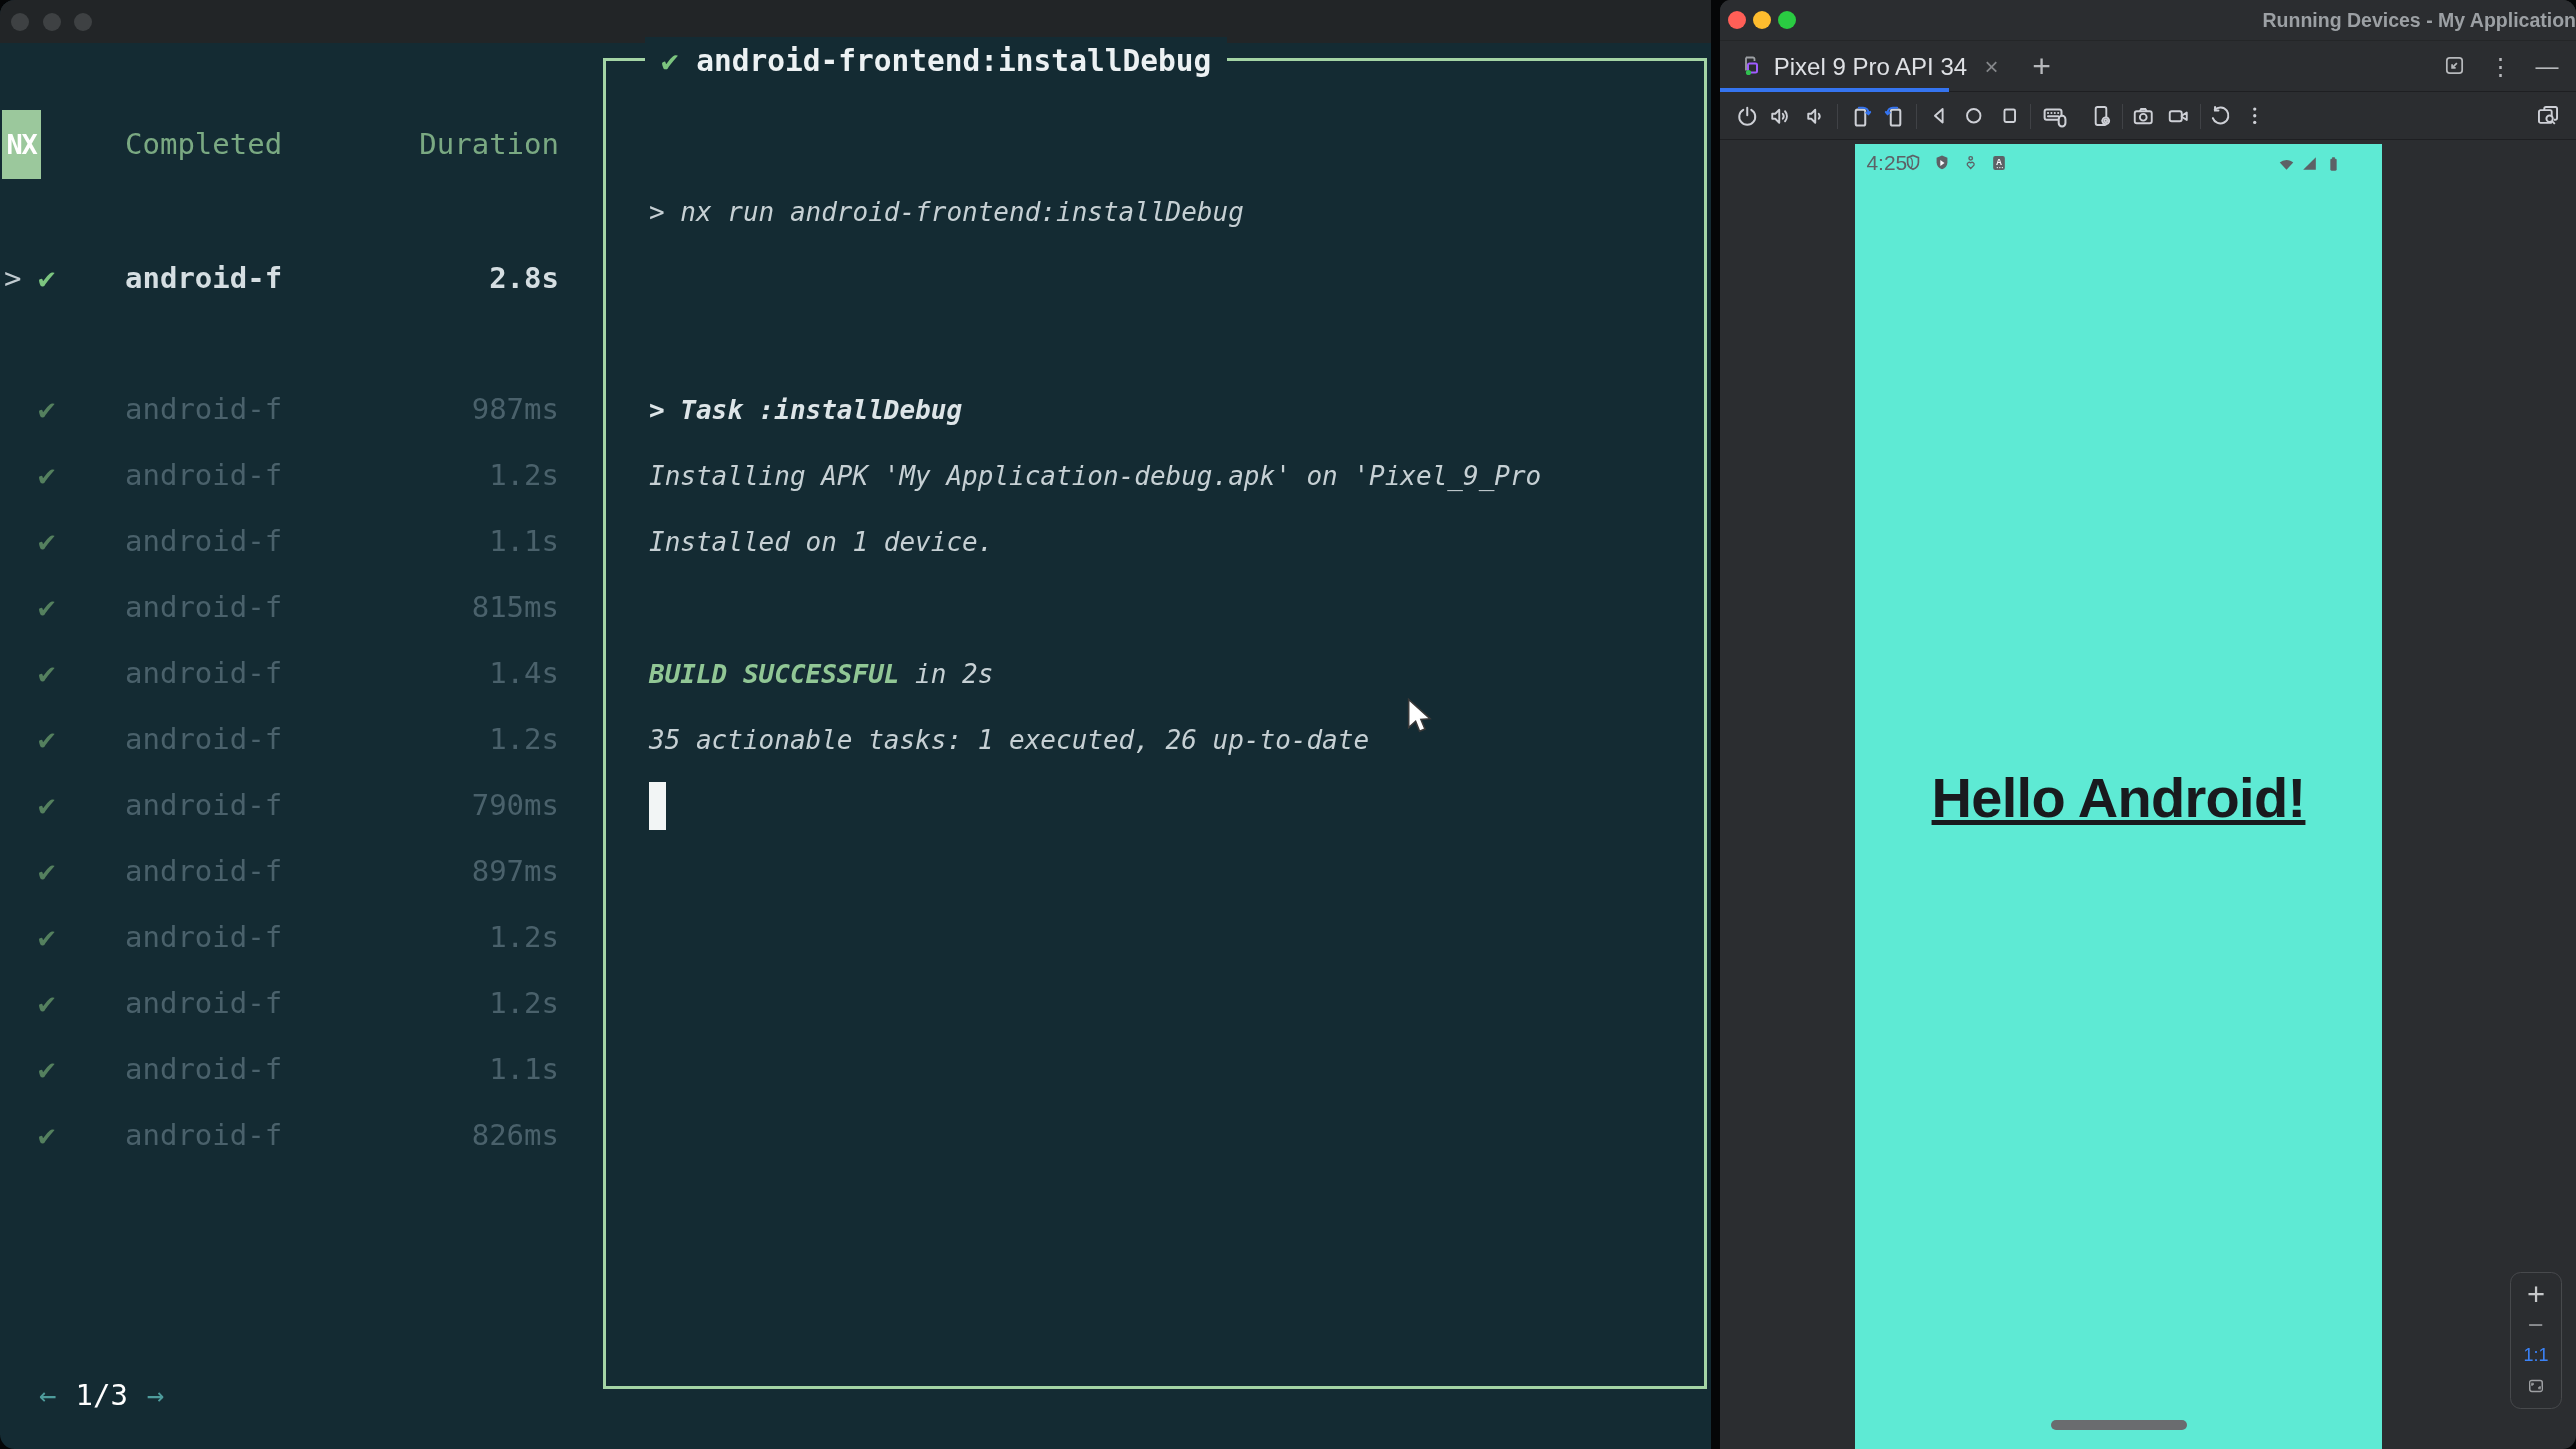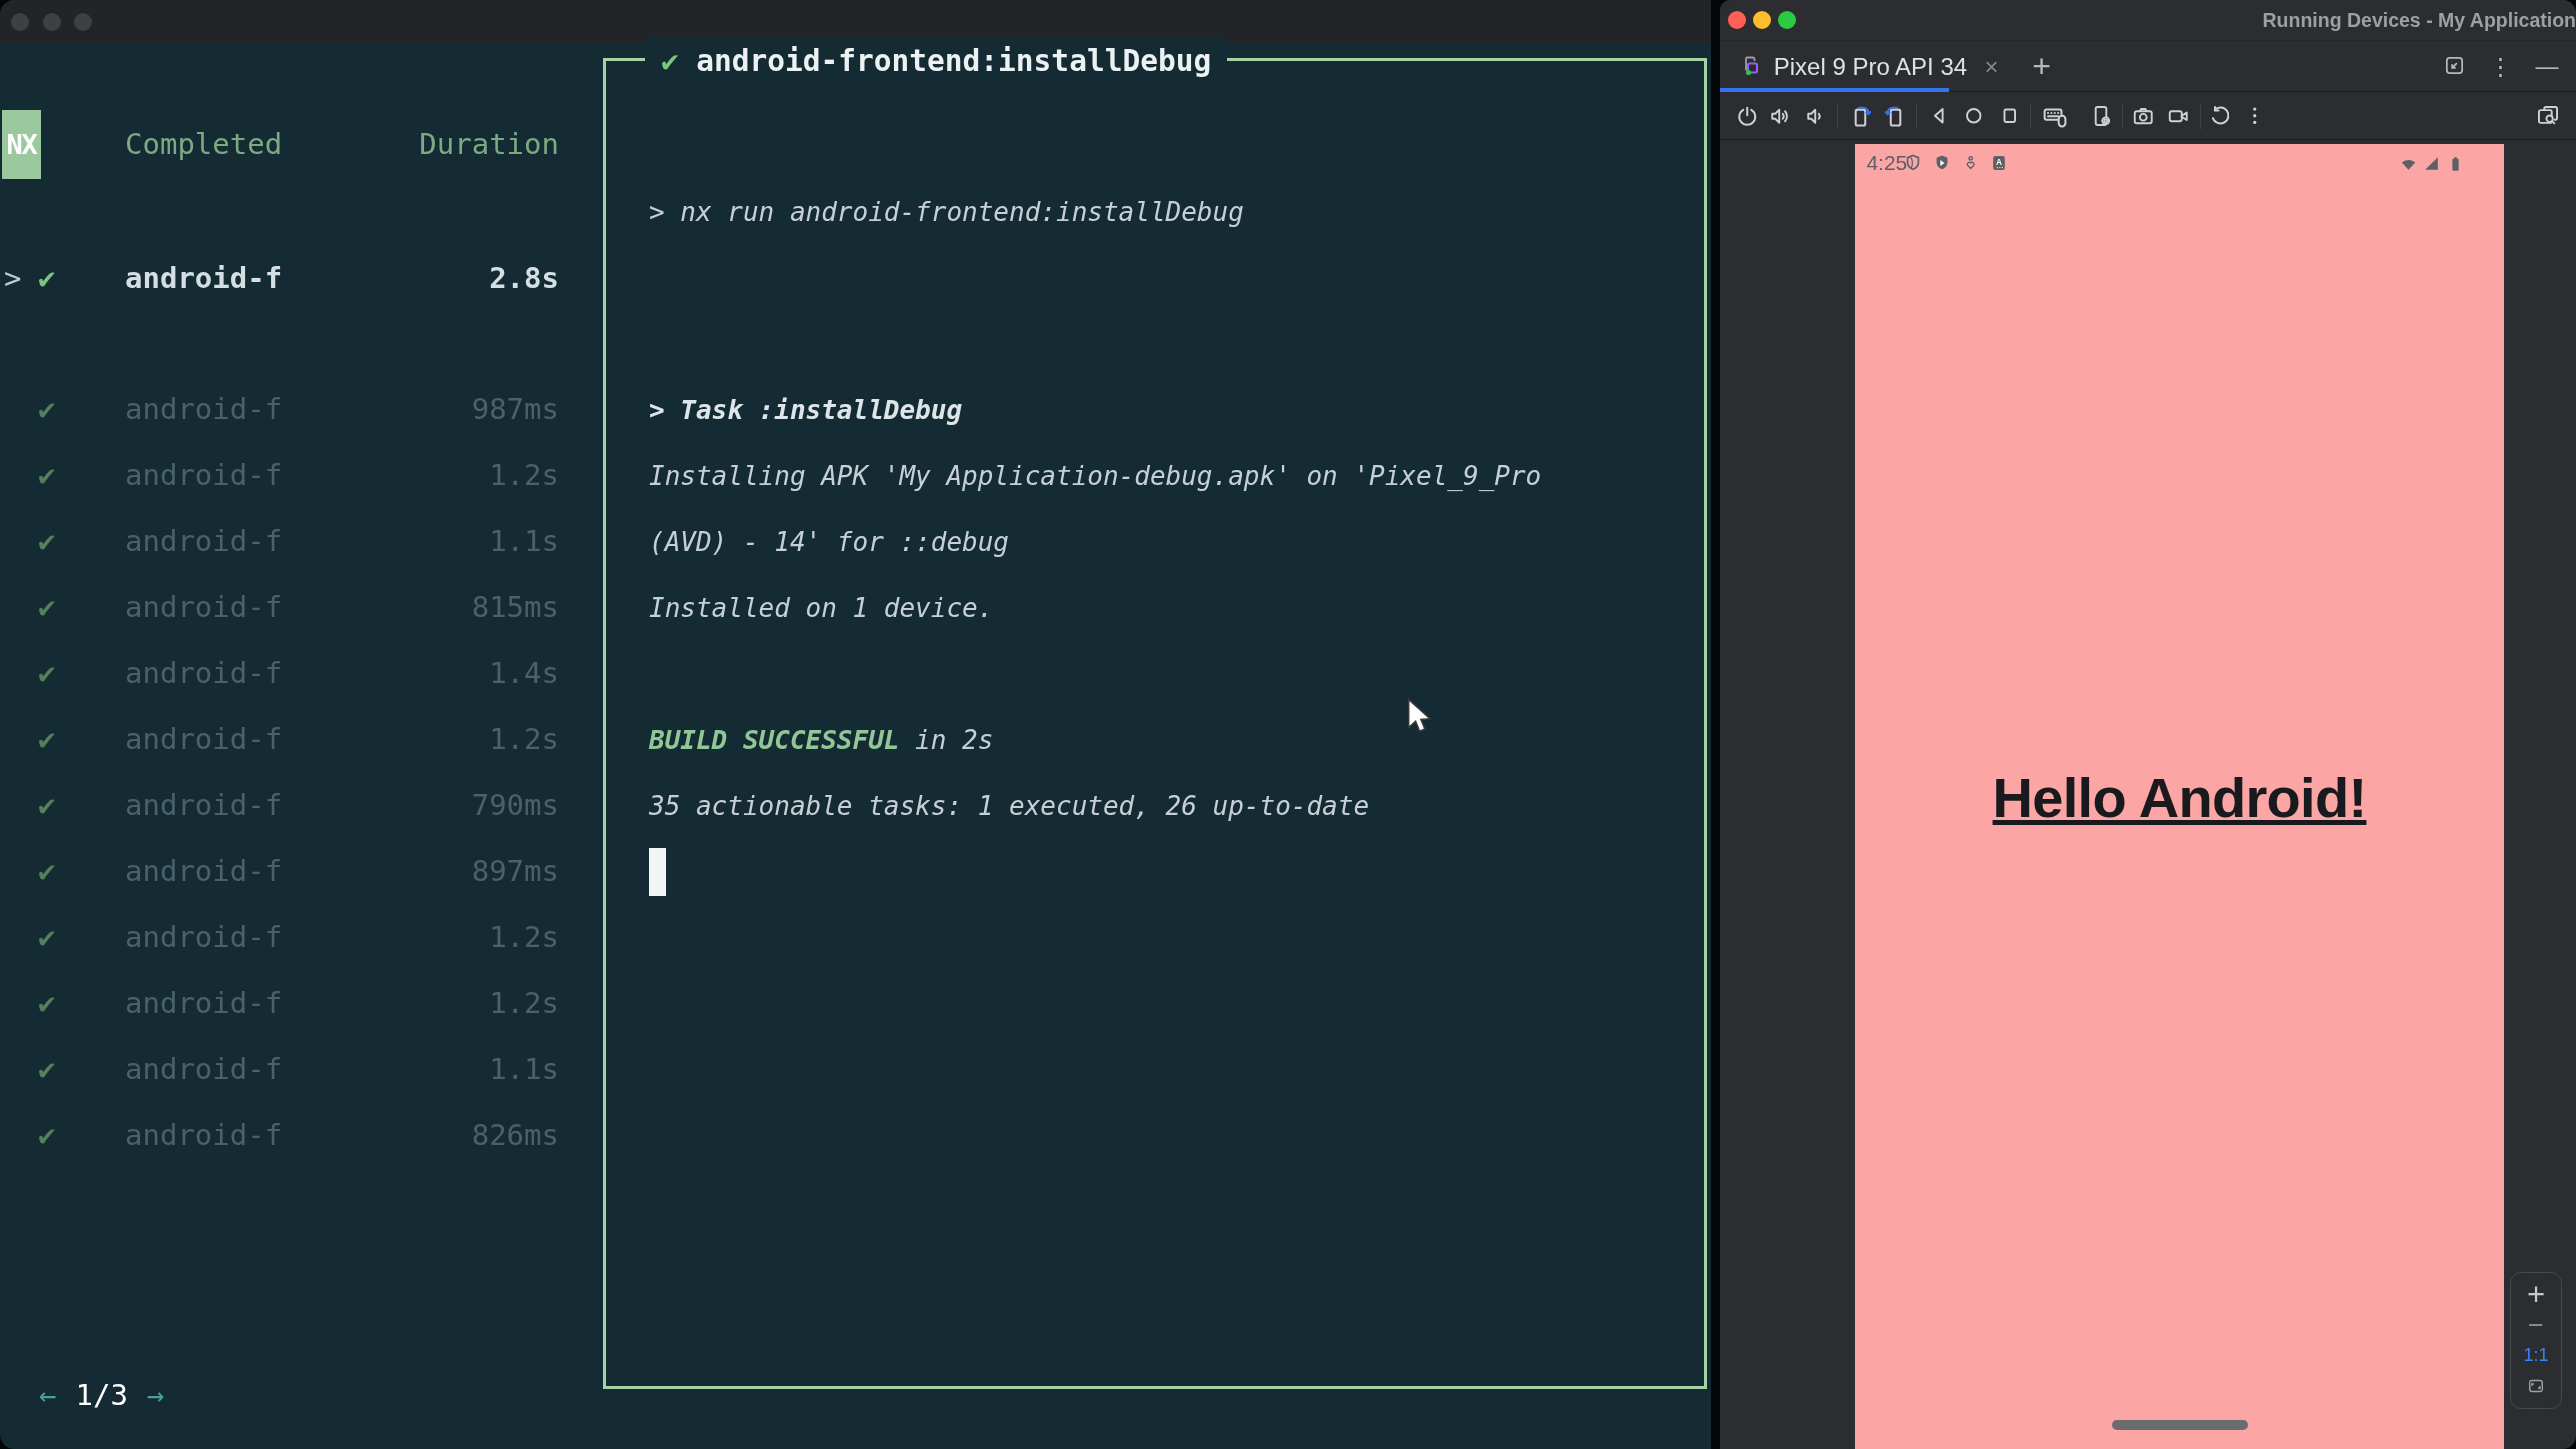--- a/index.html
+++ b/index.html
@@ -68,21 +68,21 @@
                 color:#B7B9BC; }
   .wc-kebab { font-size:24px; letter-spacing:0; }
   .wc-min { font-size:23px; }
   .rw-toolbar { position:absolute; left:0; top:93px; width:100%; height:47px;
                 border-bottom:0.7px solid #1E1F22; color:#CED0D6; }
   .tbtn { position:absolute; top:50%; transform:translate(-50%,-50%); width:29.5px; height:29.5px;
           display:flex; align-items:center; justify-content:center; }
   .tsep { position:absolute; top:10.7px; width:1.3px; height:25.5px; background:#404246; }
 
   
-  .phone { position:absolute; left:135px; top:144px; width:649px; height:1305px; background:#fca5a5; }
+  .phone { position:absolute; left:135px; top:144px; width:527px; height:1305px; background:#5eead4; }
   .ph-time { position:absolute; left:11.4px; top:6.7px; font-size:21px; color:#5D6166; }
   .ph-lefticons { position:absolute; left:48px; top:8.7px; display:flex; gap:9.4px; align-items:center;
                   color:#5D6166; }
   .ph-righticons { position:absolute; right:39px; top:10px; display:flex; gap:4.7px; align-items:center;
                    color:#5D6166; }
   .hello { position:absolute; left:0; top:621px; width:100%; text-align:center;
            font-size:56px; font-weight:bold; color:#191A1E; letter-spacing:-0.7px;text-decoration:underline; }
   .gesture-bar { position:absolute; left:50%; transform:translateX(-50%); top:1276px;
                  width:136px; height:10px; border-radius:5.4px; background:#6A6C6F; }
 
@@ -205,21 +205,20 @@
     <div class="term-box">
       <div class="term-title mono">
         <span class="t-check">✔</span><span class="t-name">android-frontend:installDebug</span>
       </div>
       <div class="term-content mono">
         <div class="tline">&gt; nx run android-frontend:installDebug</div>
         <div class="tline"></div>
         <div class="tline"></div>
         <div class="tline bold">&gt; Task :installDebug</div>
         <div class="tline">Installing APK 'My Application-debug.apk' on 'Pixel_9_Pro</div>
-        <div class="tline">(AVD) - 14' for ::debug</div>
         <div class="tline">Installed on 1 device.</div>
         <div class="tline"></div>
         <div class="tline"><span class="build-ok">BUILD SUCCESSFUL</span><span> in 2s</span></div>
         <div class="tline">35 actionable tasks: 1 executed, 26 up-to-date</div>
         <div class="tline"><div class="cursor-block"></div></div>
       </div>
     </div>
   </div>
 
   <div class="right-window">

